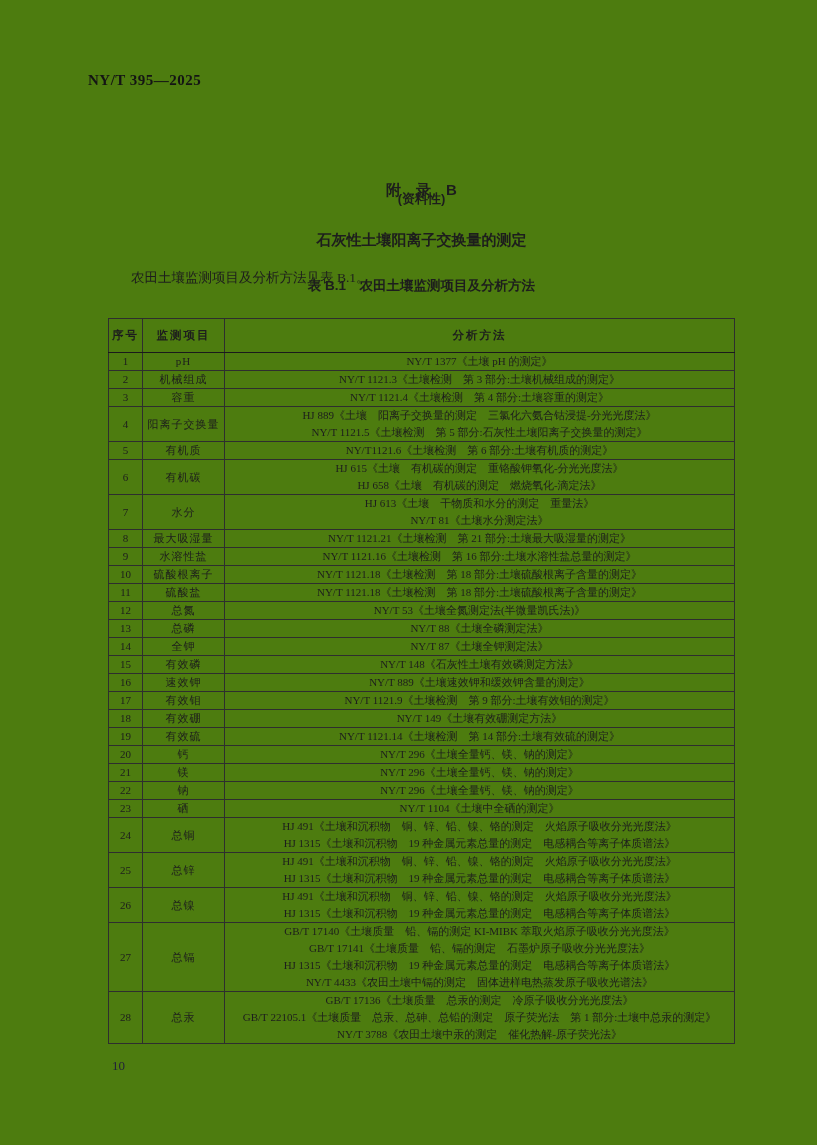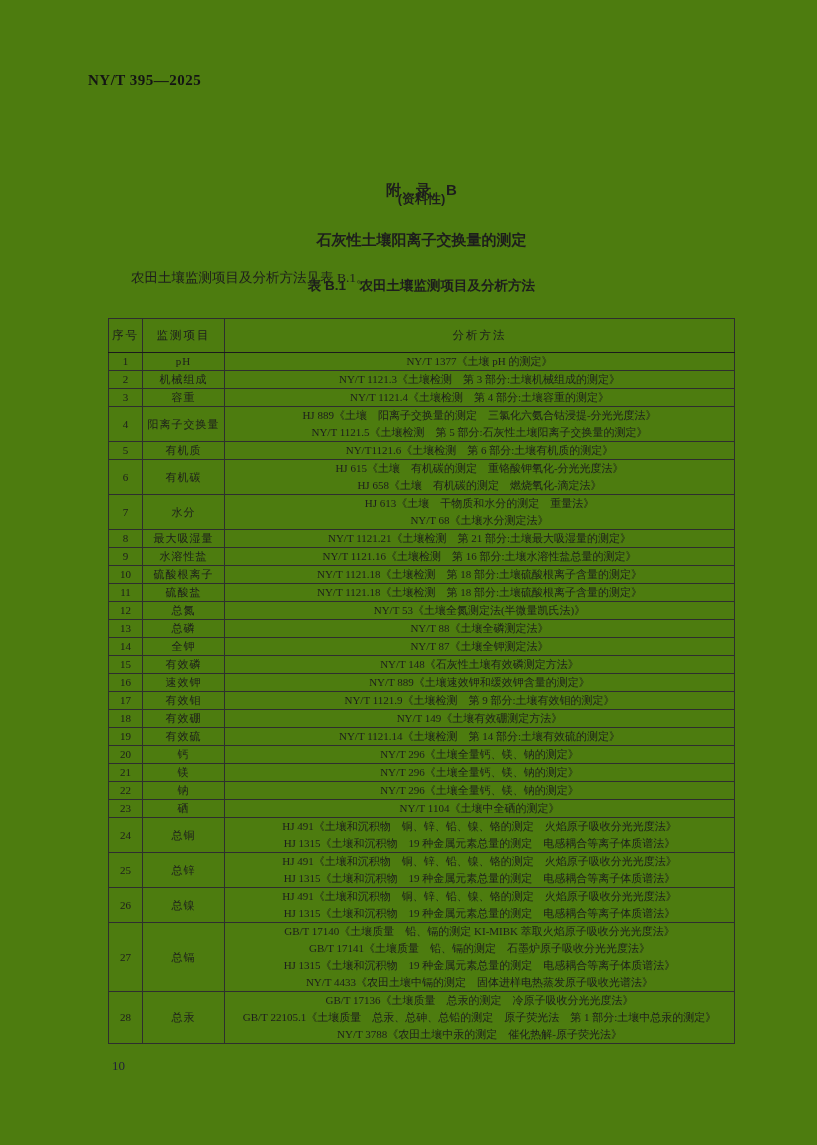--- a/index.html
+++ b/index.html
@@ -24,21 +24,21 @@
     border-collapse:collapse;table-layout:fixed;
     border:1.5px solid #1a1a1a;
   }
   .monitor-table th,.monitor-table td{
     border:1px solid #2e2e2e;padding:0 2px;vertical-align:middle;
     color:#1d1d1d;
   }
   .monitor-table th{
     height:33px;
     font-family:"Liberation Sans","DejaVu Sans",sans-serif;
-    font-size:11.5px;font-weight:400;letter-spacing:2px;
+    font-size:11.5px;font-weight:700;letter-spacing:2px;
     border-bottom:1.5px solid #1a1a1a;
   }
   .monitor-table col.c-no{width:34px;}
   .monitor-table col.c-item{width:82px;}
   .monitor-table td.col-no{text-align:center;font-size:11px;line-height:17px;}
   .monitor-table td.col-item{text-align:center;font-size:11px;line-height:17px;letter-spacing:1px;}
   .monitor-table td.col-method{text-align:center;font-size:11px;}
   .m-line{line-height:17px;text-align:center;white-space:nowrap;}
   .page-number{position:absolute;left:112px;top:1058px;font-size:13px;color:#22223a;}
 </style>
@@ -112,21 +112,21 @@
           <td class="col-method">
             <div class="m-line">HJ 615《土壤　有机碳的测定　重铬酸钾氧化-分光光度法》</div>
             <div class="m-line">HJ 658《土壤　有机碳的测定　燃烧氧化-滴定法》</div>
           </td>
         </tr>
         <tr>
           <td class="col-no">7</td>
           <td class="col-item">水分</td>
           <td class="col-method">
             <div class="m-line">HJ 613《土壤　干物质和水分的测定　重量法》</div>
-            <div class="m-line">NY/T 68《土壤水分测定法》</div>
+            <div class="m-line">NY/T 81《土壤水分测定法》</div>
           </td>
         </tr>
         <tr>
           <td class="col-no">8</td>
           <td class="col-item">最大吸湿量</td>
           <td class="col-method">
             <div class="m-line">NY/T 1121.21《土壤检测　第 21 部分:土壤最大吸湿量的测定》</div>
           </td>
         </tr>
         <tr>

